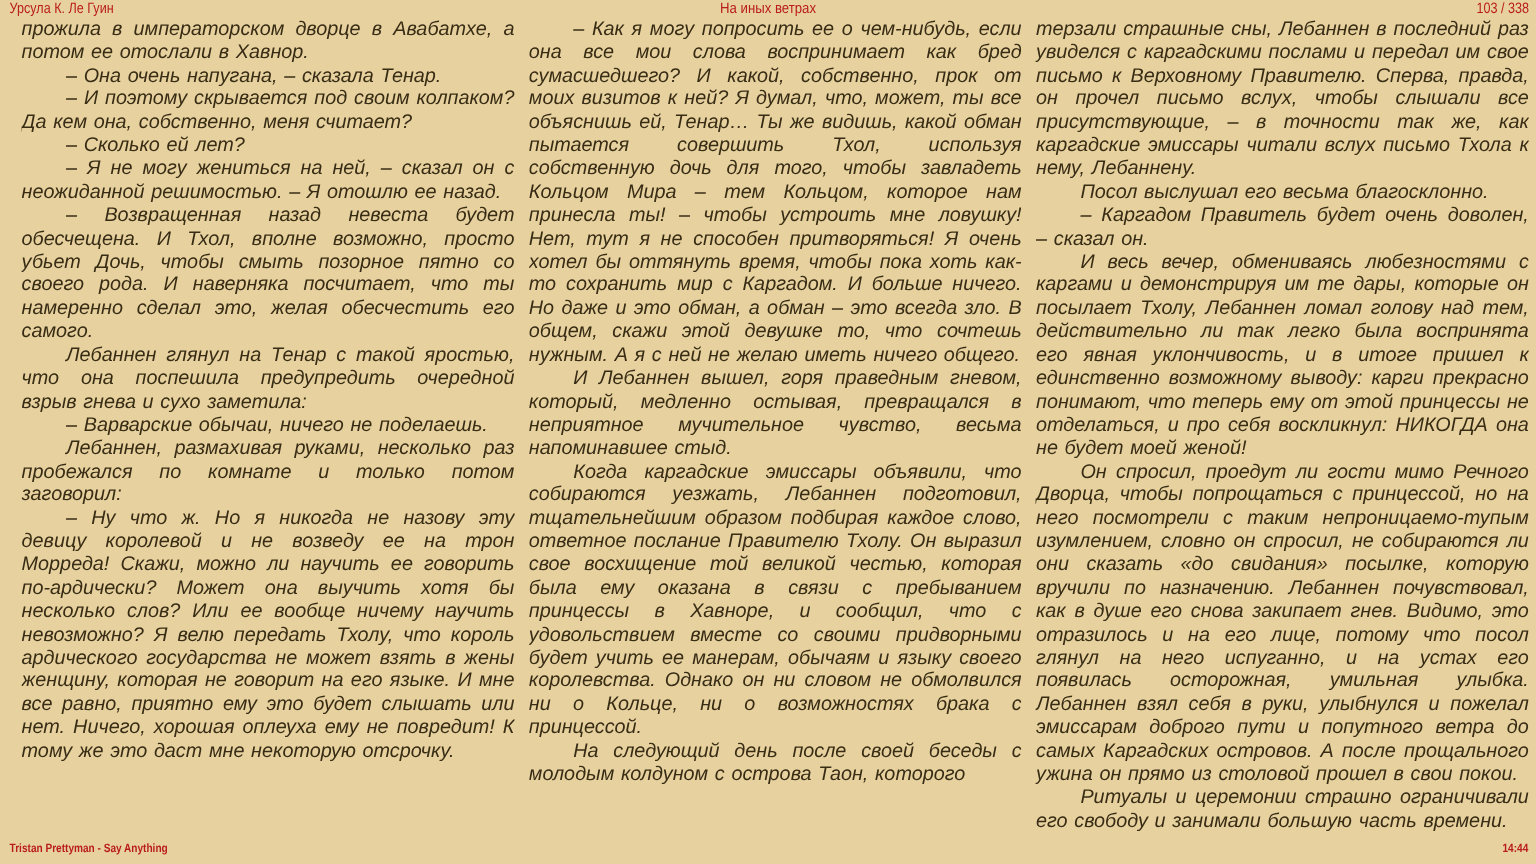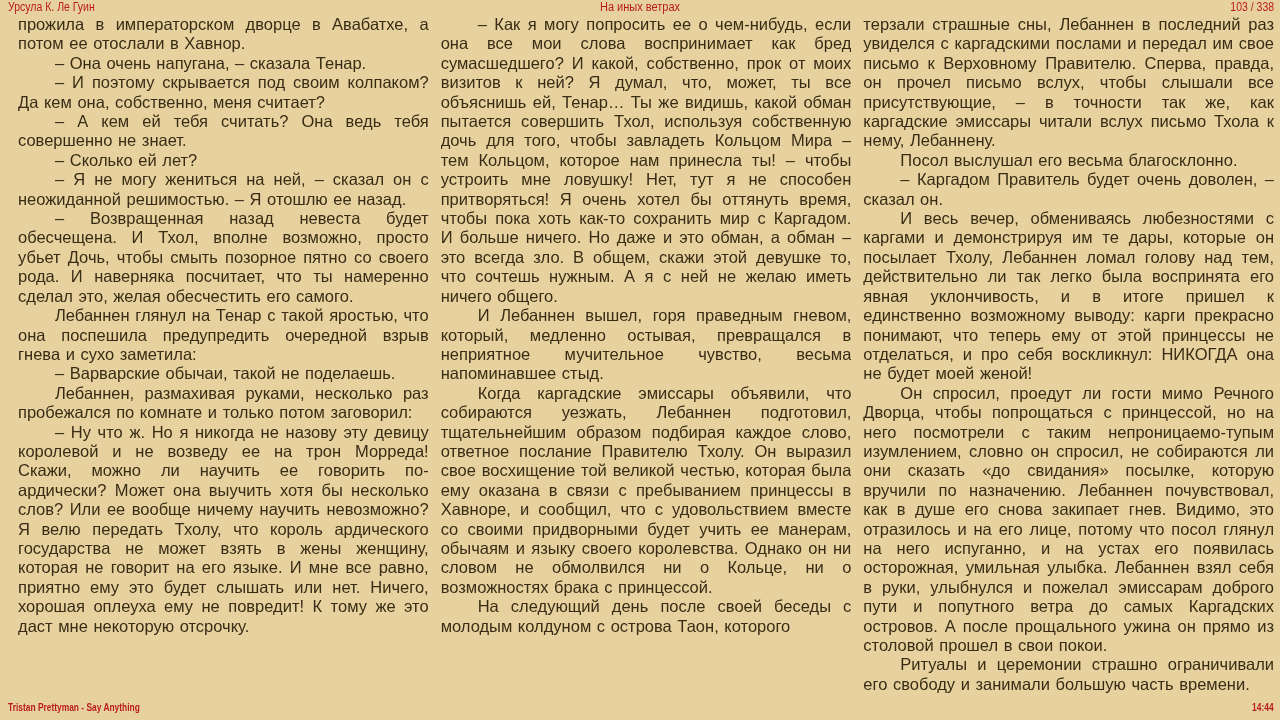--- a/index.html
+++ b/index.html
@@ -22,21 +22,21 @@
   }
   .bar .left  { position:absolute; left:8px;  transform:scaleX(0.84); transform-origin:left center; }
   .bar .right { position:absolute; right:6px; transform:scaleX(0.84); transform-origin:right center; }
   .bar .center{
     position:absolute; left:0; right:0; text-align:center;
     transform:scaleX(0.88); transform-origin:center;
   }
   
   .page {
     position:absolute; top:15px; left:18px; width:1256px; height:680px;
-    display:flex; gap:12px;
+    display:flex; gap:12px;font-style:italic;
   }
   .col {
     flex:1 1 0; overflow:hidden;
     color:#382c15;
     font-size:16.5px; line-height:19.4px;
     text-align:justify;
   }
   .col p { margin:0; padding:0; text-indent:37px; word-spacing:1px; }
   .col p.noindent { text-indent:0; }
 </style>
@@ -47,26 +47,25 @@
   <span class="left">Урсула К. Ле Гуин</span>
   <span class="center">На иных ветрах</span>
   <span class="right">103 / 338</span>
 </div>
 
 <div class="page">
   <div class="col">
       <p class="noindent">прожила в императорском дворце в Авабатхе, а потом ее отослали в Хавнор.</p>
       <p>– Она очень напугана, – сказала Тенар.</p>
       <p>– И поэтому скрывается под своим колпаком? Да кем она, собственно, меня считает?</p>
-      <p>– А кем ей тебя считать? Она ведь тебя совершенно не знает.</p>
       <p>– Сколько ей лет?</p>
       <p>– Я не могу жениться на ней, – сказал он с неожиданной решимостью. – Я отошлю ее назад.</p>
       <p>– Возвращенная назад невеста будет обесчещена. И Тхол, вполне возможно, просто убьет Дочь, чтобы смыть позорное пятно со своего рода. И наверняка посчитает, что ты намеренно сделал это, желая обесчестить его самого.</p>
       <p>Лебаннен глянул на Тенар с такой яростью, что она поспешила предупредить очередной взрыв гнева и сухо заметила:</p>
-      <p>– Варварские обычаи, такой не поделаешь.</p>
+      <p>– Варварские обычаи, ничего не поделаешь.</p>
       <p>Лебаннен, размахивая руками, несколько раз пробежался по комнате и только потом заговорил:</p>
       <p>– Ну что ж. Но я никогда не назову эту девицу королевой и не возведу ее на трон Морреда! Скажи, можно ли научить ее говорить по-ардически? Может она выучить хотя бы несколько слов? Или ее вообще ничему научить невозможно? Я велю передать Тхолу, что король ардического государства не может взять в жены женщину, которая не говорит на его языке. И мне все равно, приятно ему это будет слышать или нет. Ничего, хорошая оплеуха ему не повредит! К тому же это даст мне некоторую отсрочку.</p>
     </div>
   <div class="col">
       <p>– Как я могу попросить ее о чем-нибудь, если она все мои слова воспринимает как бред сумасшедшего? И какой, собственно, прок от моих визитов к ней? Я думал, что, может, ты все объяснишь ей, Тенар… Ты же видишь, какой обман пытается совершить Тхол, используя собственную дочь для того, чтобы завладеть Кольцом Мира – тем Кольцом, которое нам принесла ты! – чтобы устроить мне ловушку! Нет, тут я не способен притворяться! Я очень хотел бы оттянуть время, чтобы пока хоть как-то сохранить мир с Каргадом. И больше ничего. Но даже и это обман, а обман – это всегда зло. В общем, скажи этой девушке то, что сочтешь нужным. А я с ней не желаю иметь ничего общего.</p>
       <p>И Лебаннен вышел, горя праведным гневом, который, медленно остывая, превращался в неприятное мучительное чувство, весьма напоминавшее стыд.</p>
       <p>Когда каргадские эмиссары объявили, что собираются уезжать, Лебаннен подготовил, тщательнейшим образом подбирая каждое слово, ответное послание Правителю Тхолу. Он выразил свое восхищение той великой честью, которая была ему оказана в связи с пребыванием принцессы в Хавноре, и сообщил, что с удовольствием вместе со своими придворными будет учить ее манерам, обычаям и языку своего королевства. Однако он ни словом не обмолвился ни о Кольце, ни о возможностях брака с принцессой.</p>
       <p>На следующий день после своей беседы с молодым колдуном с острова Таон, которого</p>
     </div>
   <div class="col">

